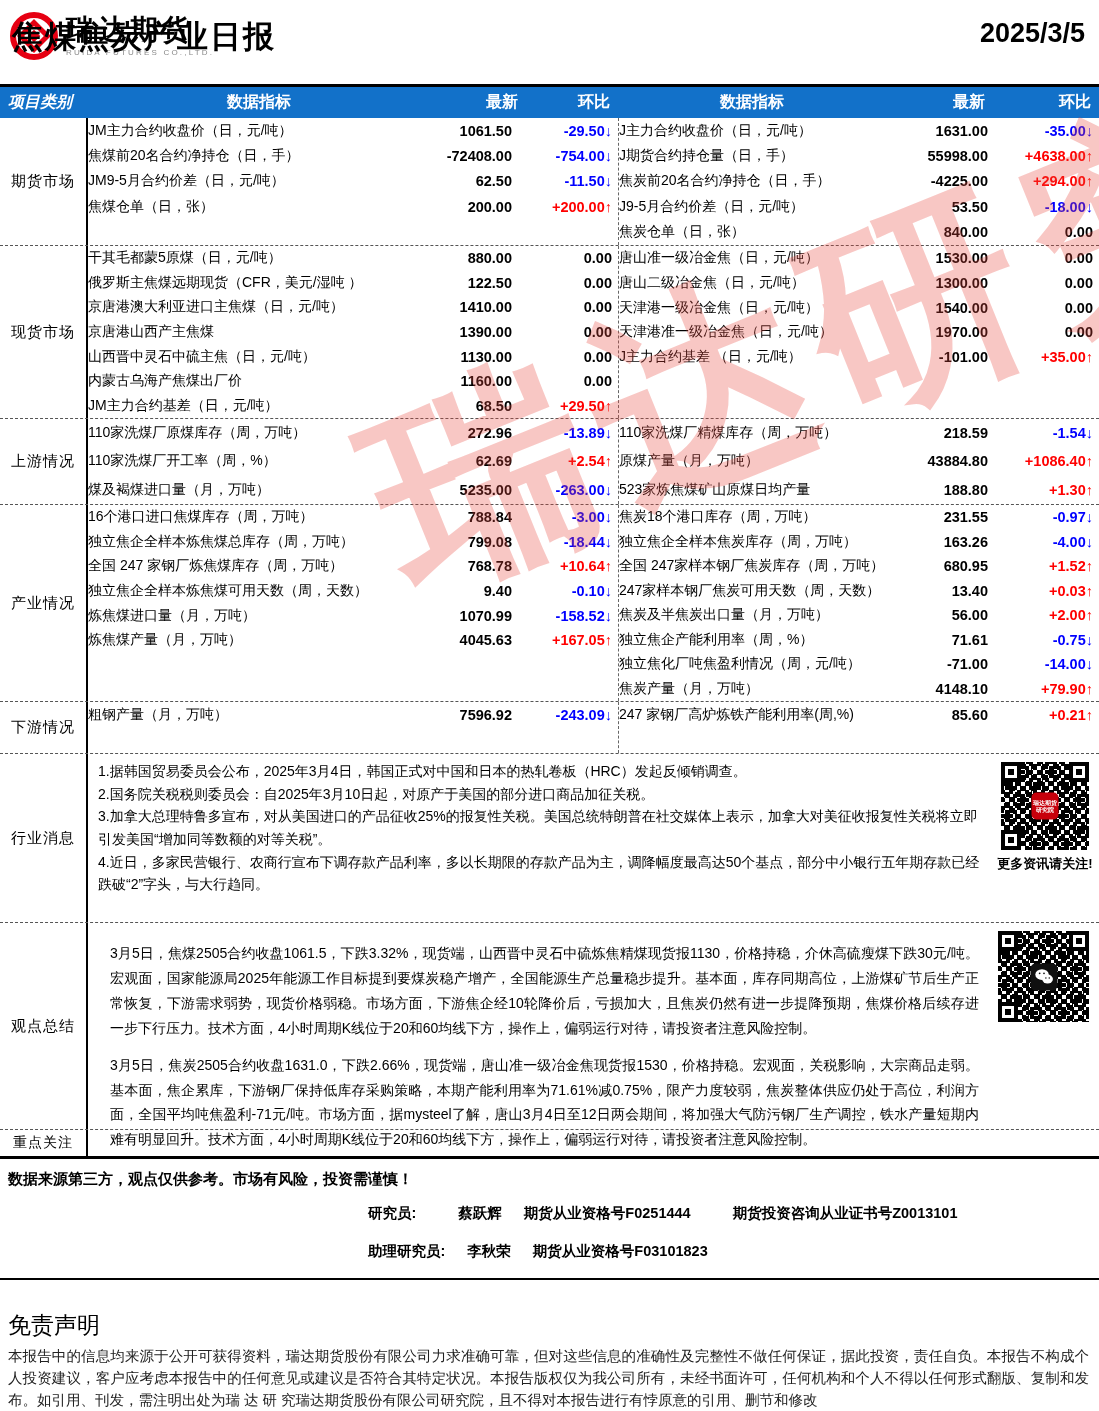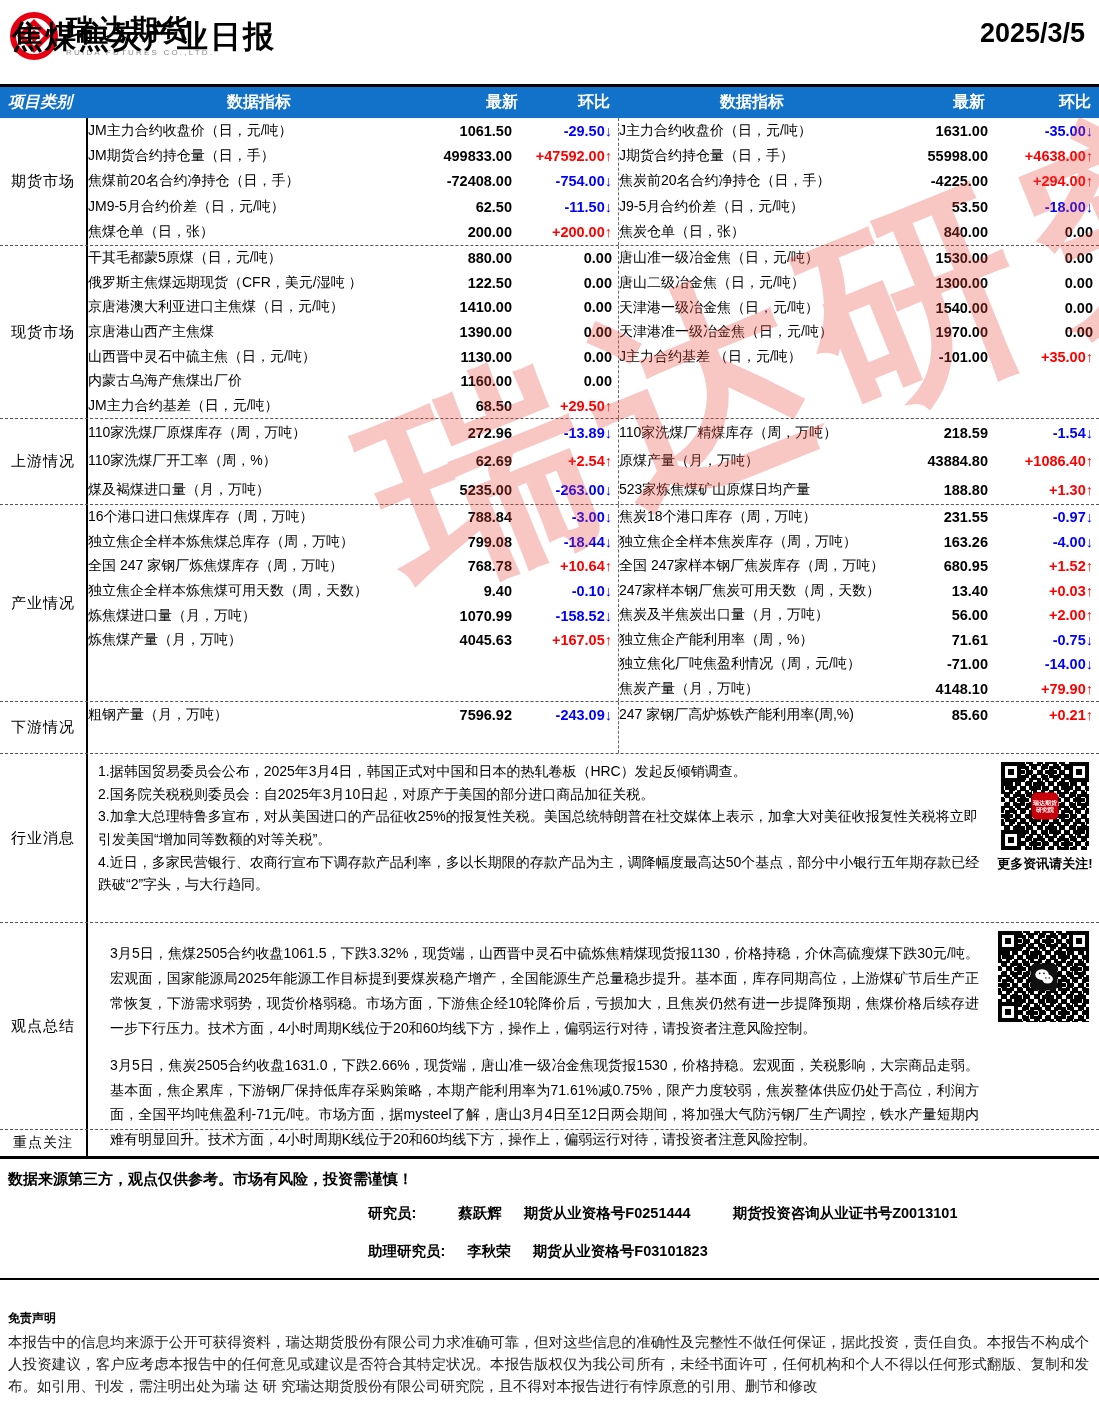--- a/index.html
+++ b/index.html
@@ -69,21 +69,21 @@
              pointer-events:none;z-index:4;white-space:nowrap;}
   
   .foot-note{margin:11px 0 0 8px;font-size:15px;font-weight:700;}
   .res-line{display:flex;margin:15px 0 0 368px;font-size:14.5px;font-weight:700;}
   .res-line span{margin-right:42px;}
   .res-line .nm{margin-right:22px;}
   .res-line2{display:flex;margin:19px 0 0 368px;font-size:14.5px;font-weight:700;}
   .res-line2 span{margin-right:22px;}
   .hr2{height:2px;background:#000;margin-top:17px;}
   .disc{margin:30px 10px 0 8px;}
-  .disc-title{font-size:12px;font-weight:700;margin-top:28px;}
+  .disc-title{font-size:23px;font-weight:400;margin-top:28px;}
   .disc-body{margin-top:5px;font-size:14.5px;line-height:1.5;text-align:justify;color:#222;}
 </style>
 </head>
 <body>
 
 <div class="rpt-header">
   <div class="brand">
     <div class="lm-c">
       <div class="lm-sq"></div>
         <div class="lm-dot"></div>
@@ -111,25 +111,20 @@
     <div class="hc hc-r-chg">环比</div>
   </div>
 
   <div class="section" style="--rh:25.4px;height:127px">
     <div class="cat">期货市场</div>
     <div class="half left">
         <div class="drow">
           <div class="dlabel">JM主力合约收盘价（日，元/吨）</div>
           <div class="dval">1061.50</div>
           <div class="dchg down">-29.50↓</div>
-        </div>
-        <div class="drow">
-          <div class="dlabel">JM期货合约持仓量（日，手）</div>
-          <div class="dval">499833.00</div>
-          <div class="dchg up">+47592.00↑</div>
         </div>
         <div class="drow">
           <div class="dlabel">焦煤前20名合约净持仓（日，手）</div>
           <div class="dval">-72408.00</div>
           <div class="dchg down">-754.00↓</div>
         </div>
         <div class="drow">
           <div class="dlabel">JM9-5月合约价差（日，元/吨）</div>
           <div class="dval">62.50</div>
           <div class="dchg down">-11.50↓</div>

